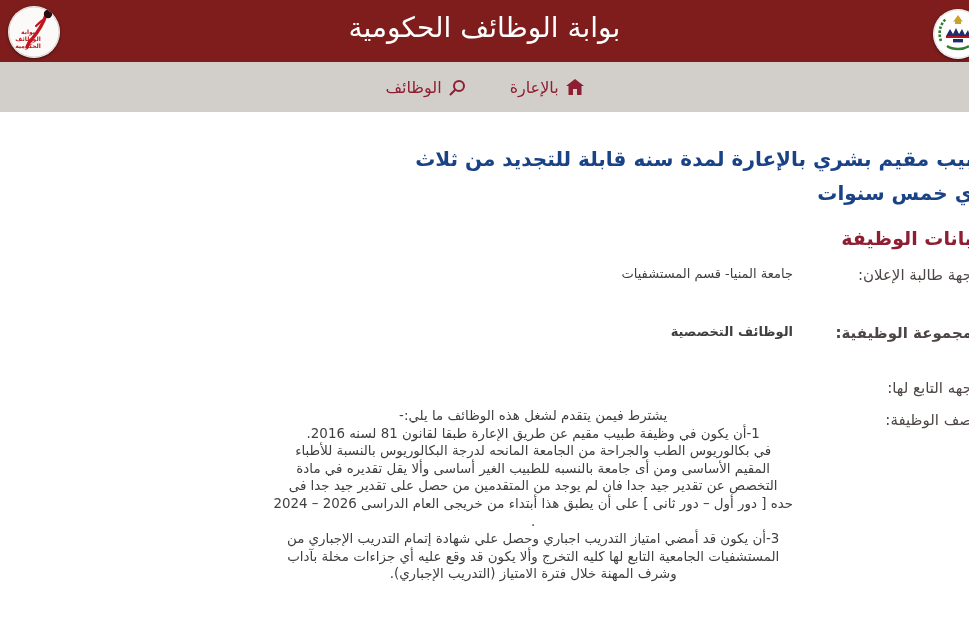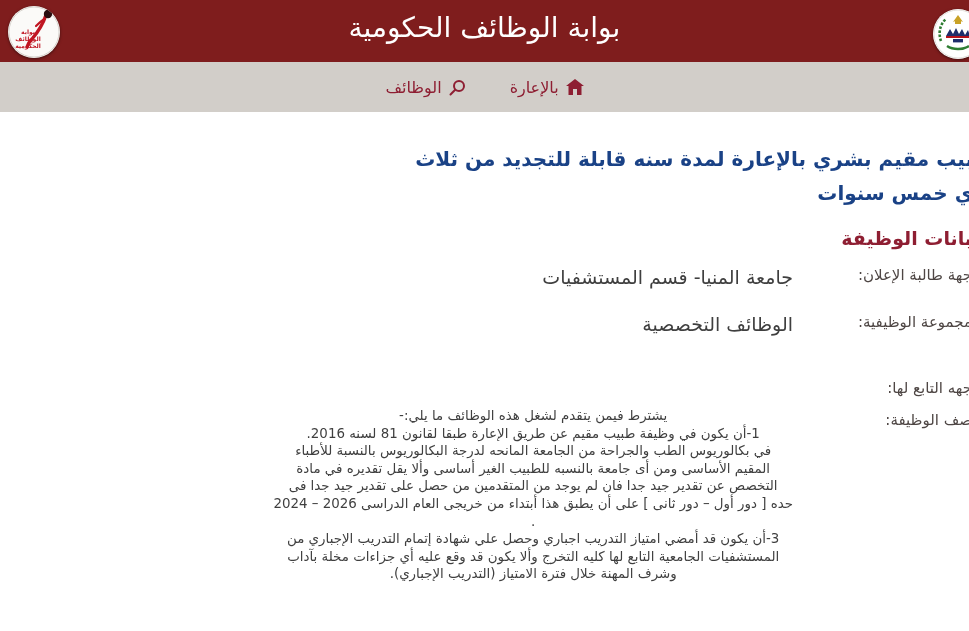--- a/index.html
+++ b/index.html
@@ -26,22 +26,22 @@
   
   .job-title{position:absolute;right:-4px;white-space:nowrap;direction:rtl;
         color:#1a4286;font-weight:bold;font-size:20px;
         font-family:"DejaVu Serif","DejaVu Sans",serif;}
   .jt1{top:147px;} .jt2{top:181px;}
   .section-heading{position:absolute;right:-3px;top:227px;white-space:nowrap;direction:rtl;
         color:#8e1e32;font-weight:bold;font-size:19px;}
   .field-label{position:absolute;right:-3px;white-space:nowrap;direction:rtl;
         color:#4e4644;font-size:15px;}
   .field-value{position:absolute;right:176px;white-space:nowrap;direction:rtl;
-        color:#3f3f3f;font-size:19px;}
-  .lbl1,.val1{top:266px;} .lbl2,.val2{top:313px;} .lbl3,.val3{top:379px;} .lbl4{top:411px;}
+        color:#3f3f3f;font-size:13px;}
+  .lbl1,.val1{top:266px;} .lbl2,.val2{top:324px;font-weight:bold;} .lbl3,.val3{top:379px;} .lbl4{top:411px;}
   .description{position:absolute;right:176px;top:407px;direction:rtl;text-align:center;
         color:#3f3f3f;font-size:13.4px;line-height:17.6px;}
   .description div{white-space:nowrap;}
 </style>
 </head>
 <body>
 
 <div class="page">
 
   <div class="header">

